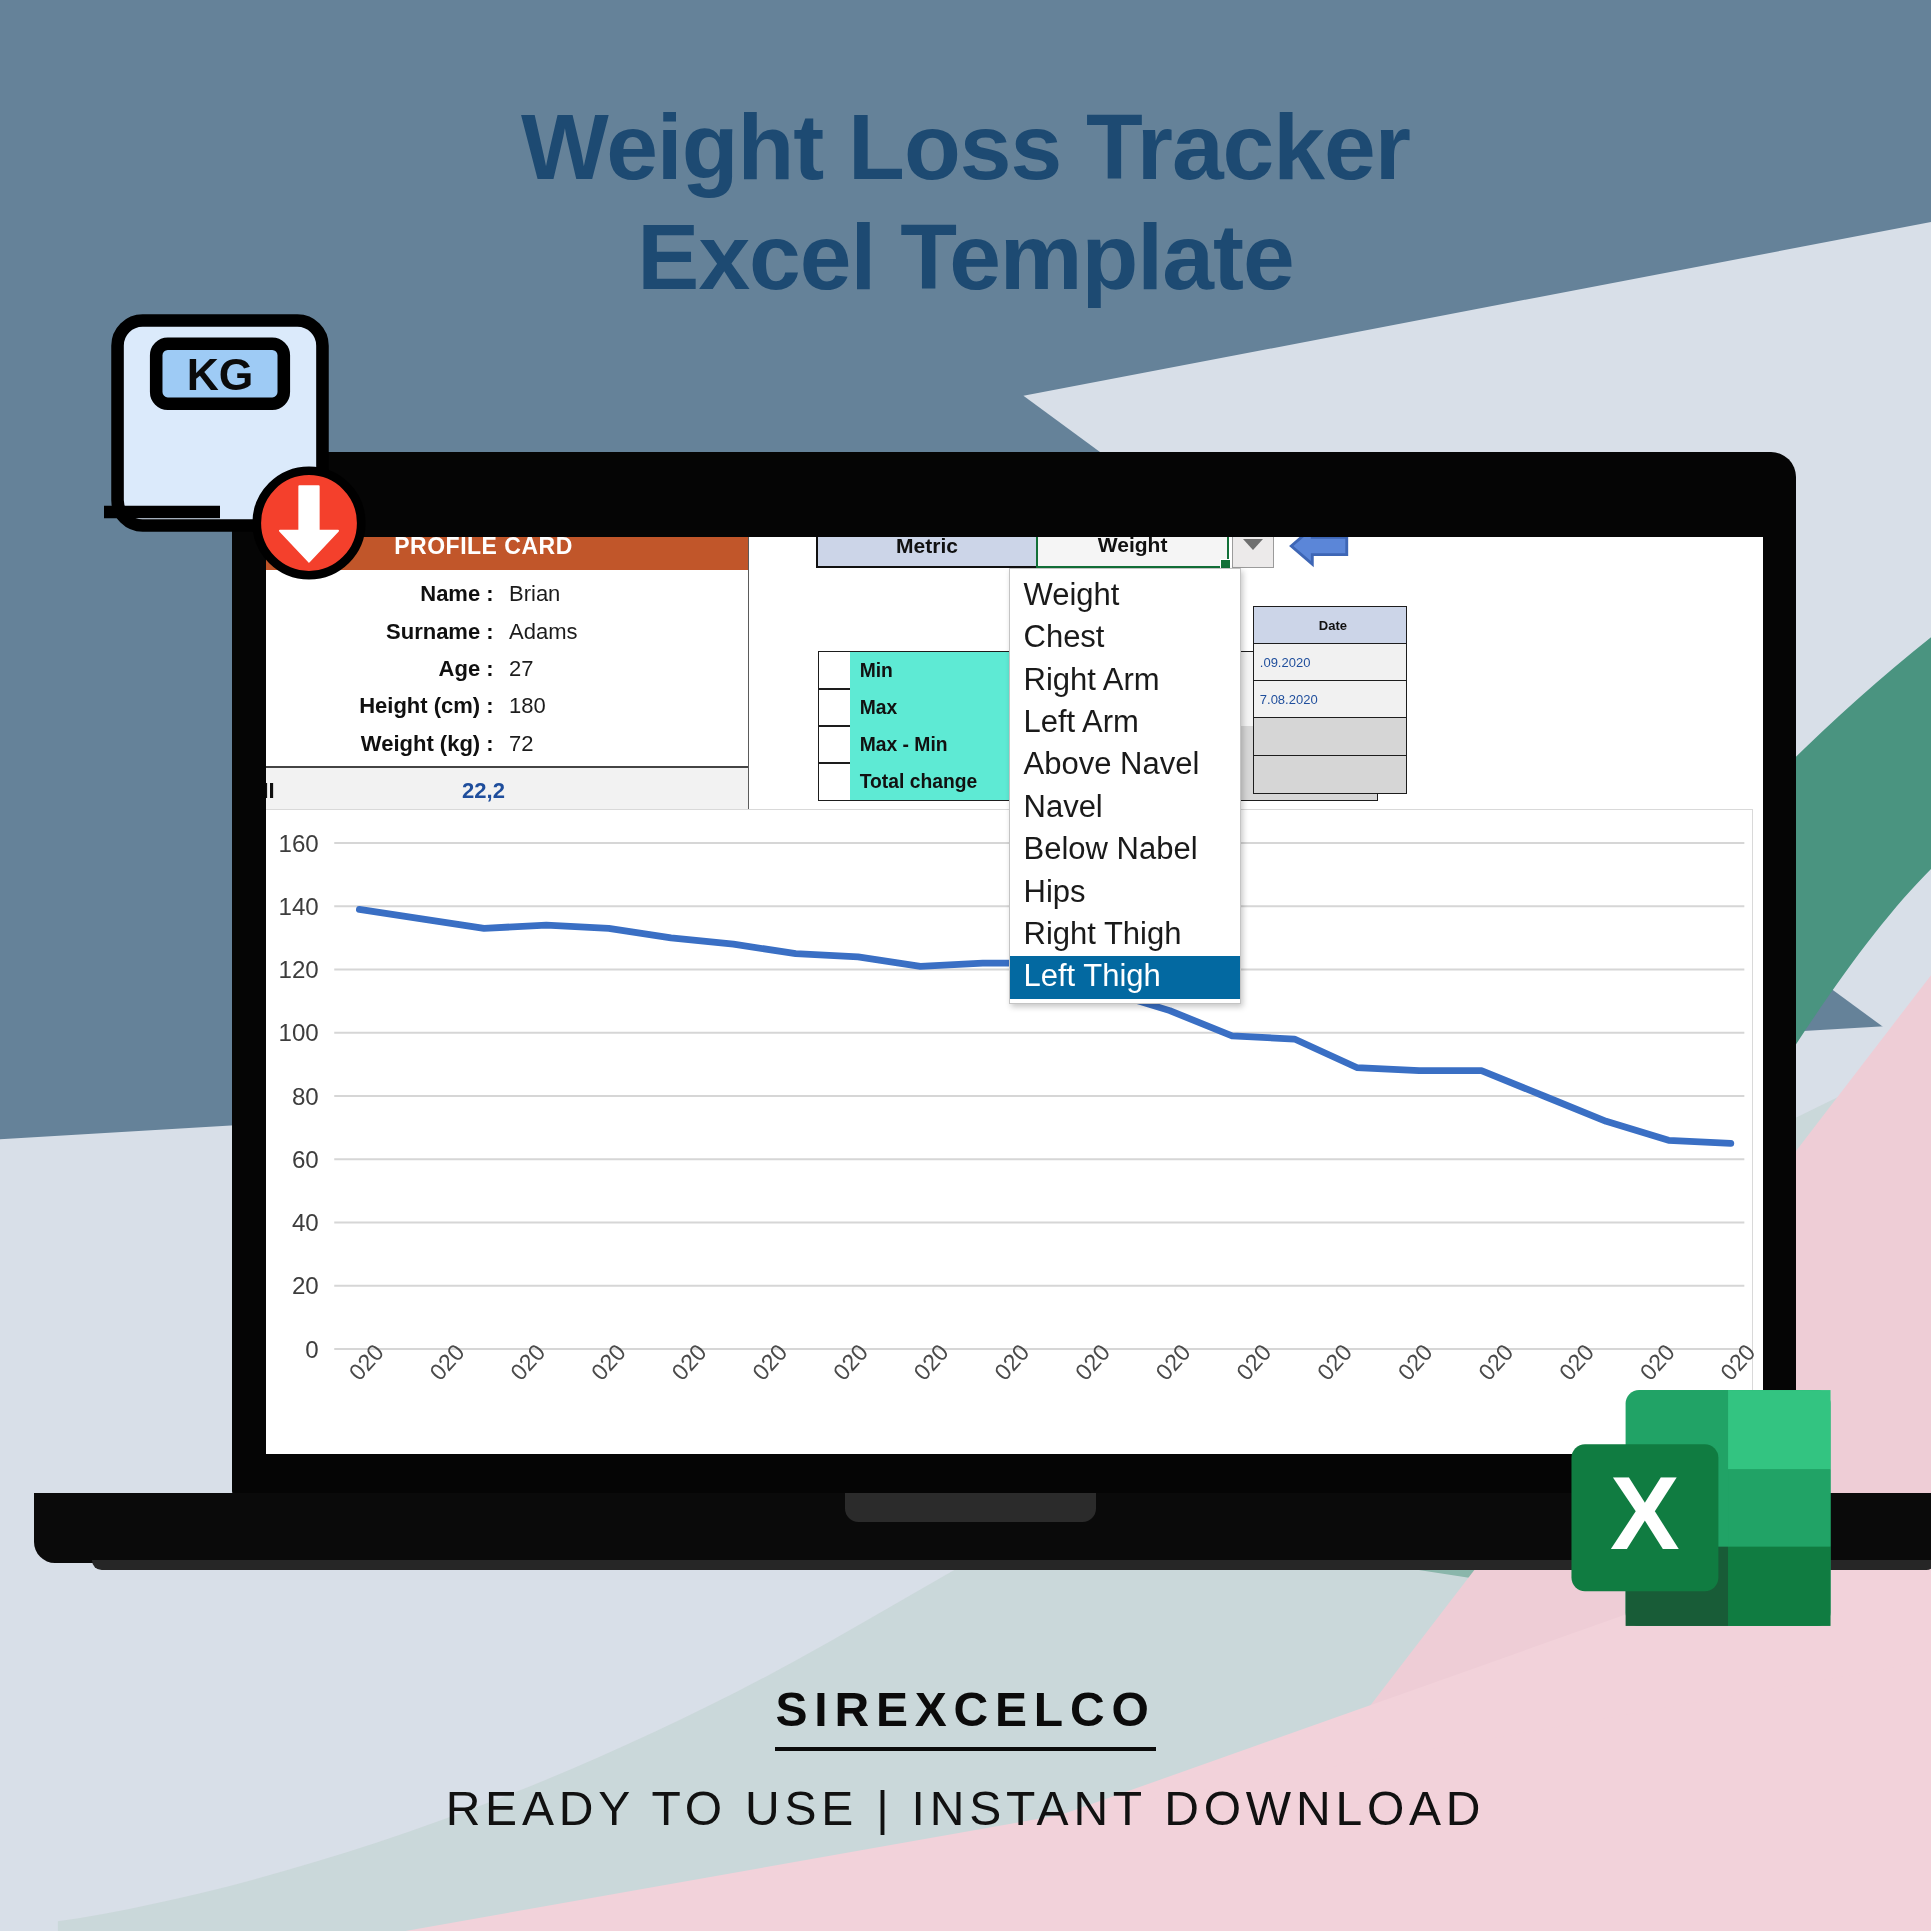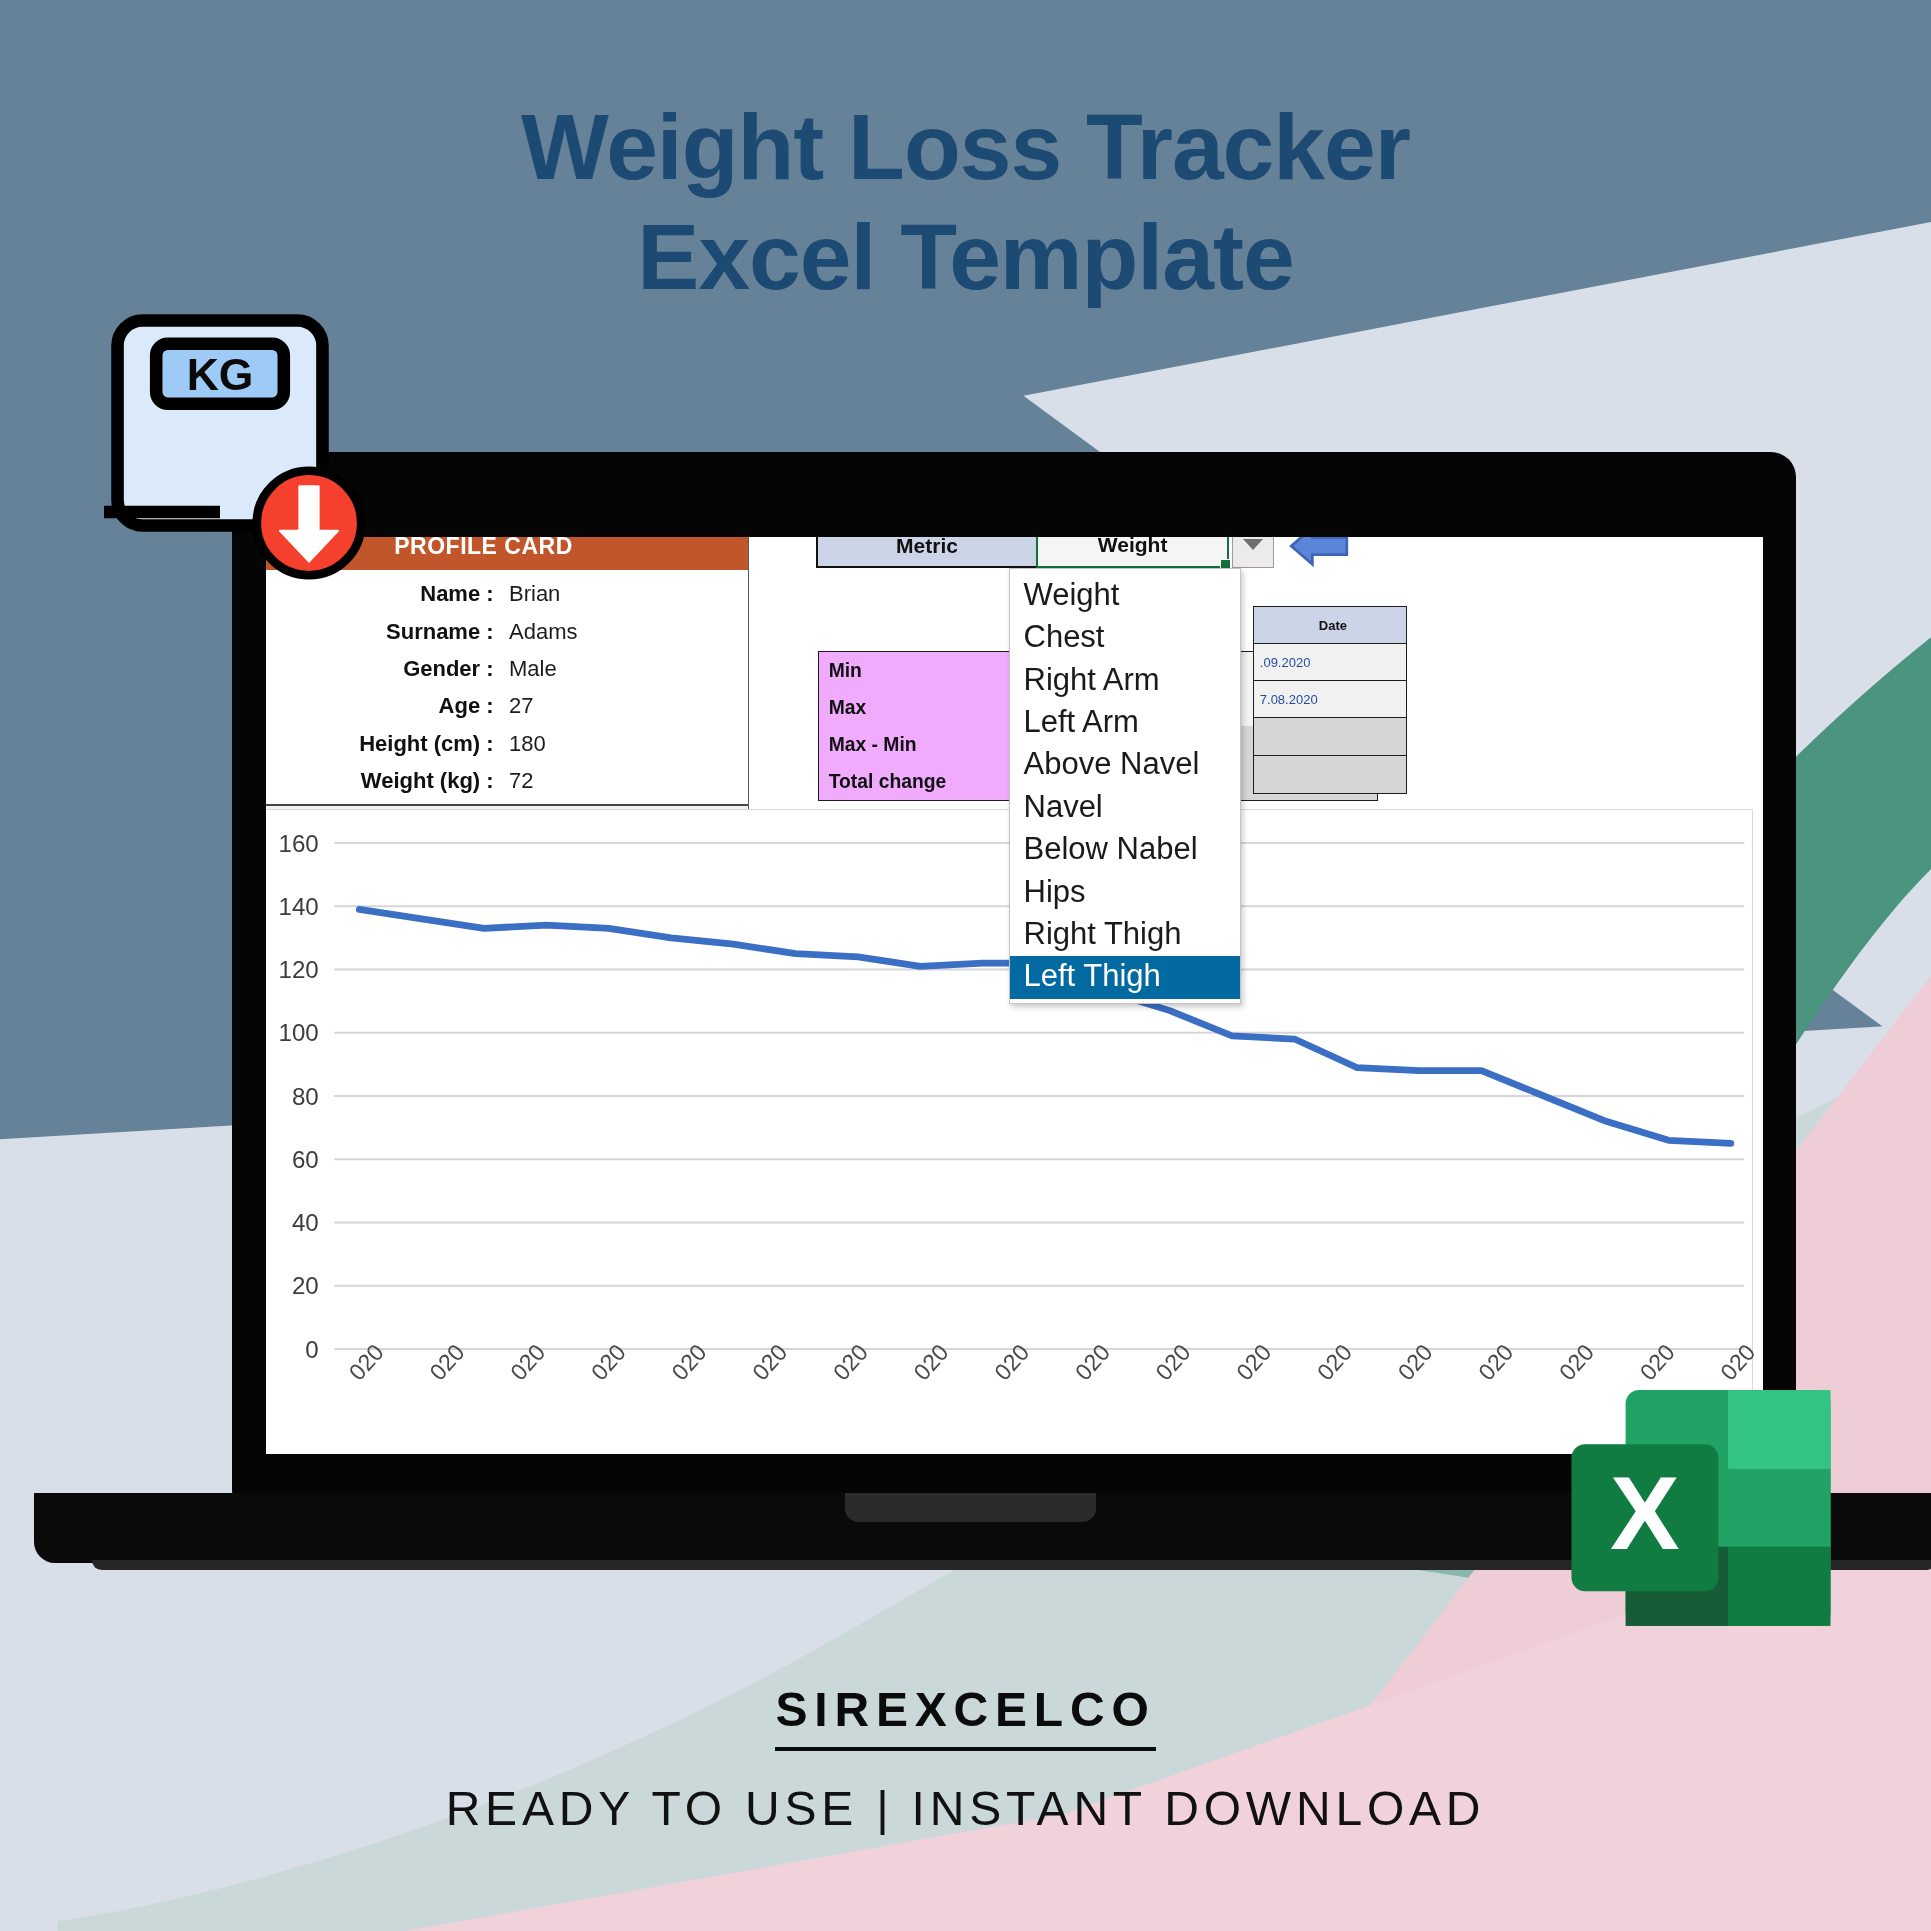--- a/index.html
+++ b/index.html
@@ -119,22 +119,22 @@
     white-space:nowrap;
   }
   .dd-item.sel { background:#0369a1; color:#fff; }
 
   
   .stats {
     position:absolute; left:552px; top:116px; width:560px;
   }
   .srow { display:flex; border:1.9px solid #1d1d1d; margin-top:-1.9px; height:39px; }
   .srow .sk {
-    width:251px; background:#f0abfc; font-weight:700; font-size:19.3px;
-    color:#111; display:flex; align-items:center; padding-left:9.7px;
+    width:251px; background:#5eead4; font-weight:700; font-size:19.3px;
+    color:#111; display:flex; align-items:center; padding-left:9.7px;margin-left:31px;
   }
   .srow .sv { flex:1; background:#f3f3f3; }
   .srow.grey .sv { background:#d6d6d6; }
 
   
   .dates { position:absolute; left:987px; top:71px; width:154px; }
   .drow { border:1.9px solid #1d1d1d; margin-top:-1.9px; height:39px;
           display:flex; align-items:center; justify-content:flex-start;
           font-size:13px; padding-left:5.8px; }
   .drow.head { background:#ccd5e8; font-weight:700; justify-content:center; color:#111;}
@@ -204,24 +204,20 @@
       <div class="profile-card">
         <div class="profile-head">PROFILE CARD</div>
         <div class="profile-rows">
           <div class="prow">
             <span class="lbl">Name :</span>
             <span class="val">Brian</span>
           </div>
           <div class="prow">
             <span class="lbl">Surname :</span>
             <span class="val">Adams</span>
-          </div>
-          <div class="prow">
-            <span class="lbl">Gender :</span>
-            <span class="val">Male</span>
           </div>
           <div class="prow">
             <span class="lbl">Age :</span>
             <span class="val">27</span>
           </div>
           <div class="prow">
             <span class="lbl">Height (cm) :</span>
             <span class="val">180</span>
           </div>
           <div class="prow">

